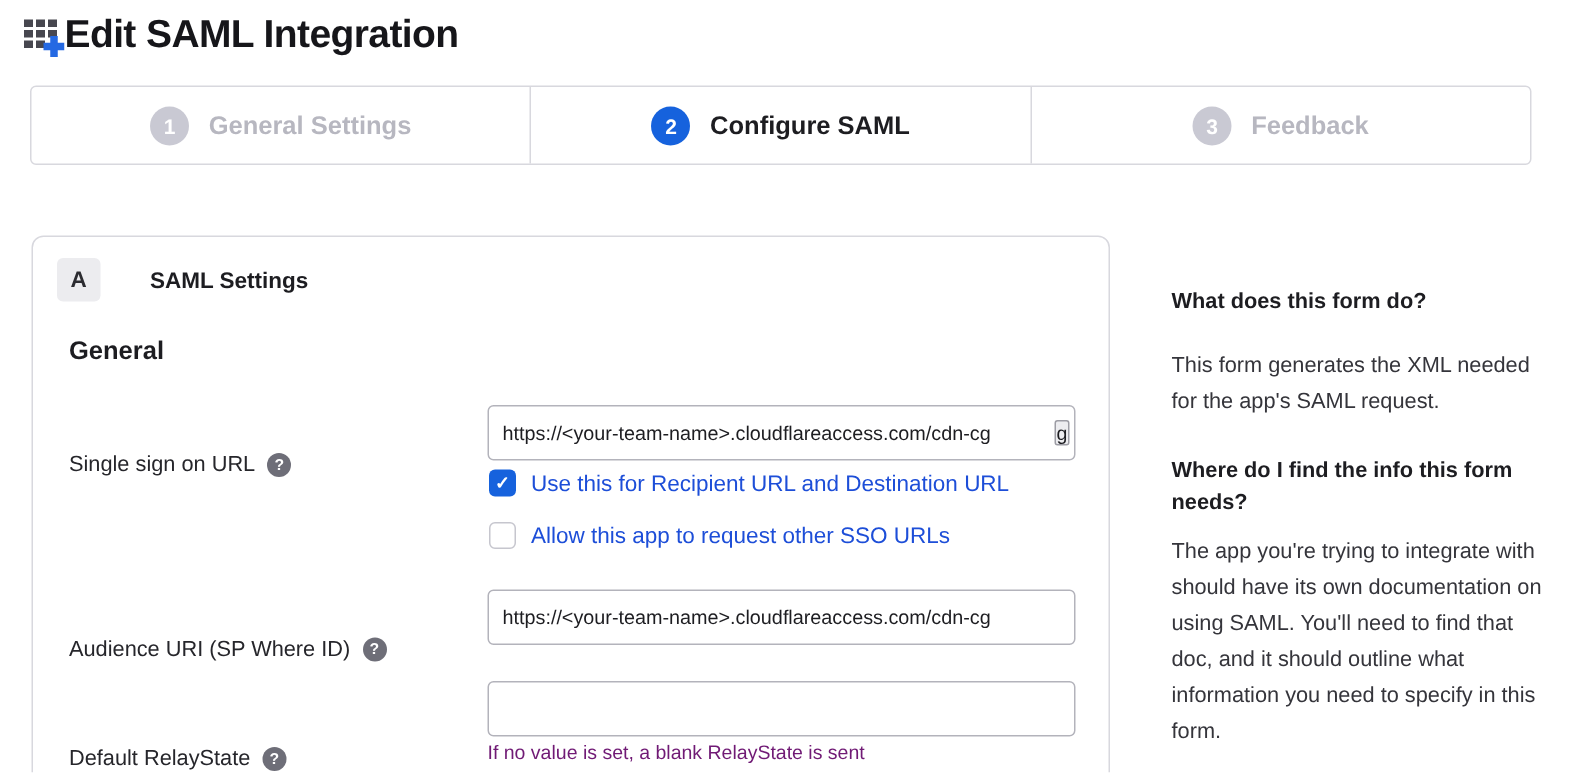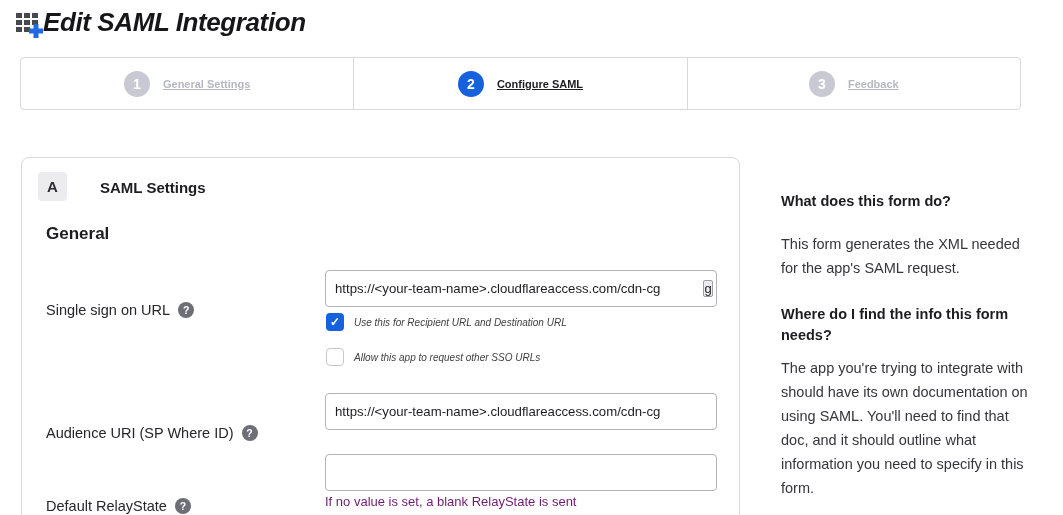--- a/index.html
+++ b/index.html
@@ -5,36 +5,36 @@
   * { margin:0; padding:0; box-sizing:border-box; }
   body { background:#fff; font-family:"Liberation Sans", sans-serif; }
   .screen {
     position:relative; width:1063px; height:515px;
     background:#fff; overflow:hidden; color:#1d1d21;
   }
 
   
   .page-header { position:absolute; left:16px; top:6px; display:flex; align-items:flex-start; }
   .app-icon { width:27px; height:28px; margin-top:4px; }
-  .page-title { font-size:26px; font-weight:bold; color:#16161a; letter-spacing:-0.4px; line-height:32px;font-style:italic; }
+  .page-title { font-size:26px; font-weight:bold; color:#16161a; letter-spacing:-0.4px; line-height:32px; }
 
   
   .stepper {
     position:absolute; left:20px; top:57px; width:1001px; height:53px;
     border:1px solid #d8d8de; border-radius:4px; display:flex; background:#fff;
   }
   .step { flex:1; display:flex; align-items:center; justify-content:center; gap:13px; }
   .step + .step { border-left:1px solid #d8d8de; }
   .step-circle {
     width:26px; height:26px; border-radius:50%; display:flex; align-items:center;
     justify-content:center; font-size:14px; font-weight:bold; color:#fff; flex:0 0 auto;
   }
   .step-done .step-circle, .step-upcoming .step-circle { background:#c9c9d3; }
   .step-active .step-circle { background:#1662dd; }
-  .step-label { font-size:11px; font-weight:bold;text-decoration:underline; }
+  .step-label { font-size:17px; font-weight:bold; }
   .step-done .step-label, .step-upcoming .step-label { color:#b7b7c0; }
   .step-active .step-label { color:#1d1d21; }
 
   
   .panel {
     position:absolute; left:21px; top:157px; width:719px; height:380px;
     border:1px solid #d8d8de; border-radius:8px; background:#fff;
   }
   .panel-badge {
     position:absolute; left:16px; top:14px; width:29px; height:29px;
@@ -64,21 +64,21 @@
     font-size:13px; color:#1d1d21; display:flex; align-items:flex-end; justify-content:center;
     line-height:15px; overflow:hidden;
   }
   .check-row { position:absolute; display:flex; align-items:center; gap:10px; }
   .checkbox {
     width:18px; height:18px; border-radius:4px; flex:0 0 auto;
     display:flex; align-items:center; justify-content:center;
   }
   .checkbox.checked { background:#1662dd; color:#fff; font-size:12px; font-weight:bold; }
   .checkbox.unchecked { background:#fff; border:1.5px solid #c6c6ce; color:transparent; }
-  .check-label { font-size:10px; color:#404040;font-style:italic; }
+  .check-label { font-size:15px; color:#1d4ed8; }
   .helper-text { position:absolute; left:303px; top:336px; font-size:13px; color:#701a75; }
 
   
   .sidebar { position:absolute; left:765px; top:191px; width:253px;margin-left:16px; }
   .sidebar h3 { font-size:14.5px; font-weight:bold; color:#1d1d21; line-height:21px; }
   .sidebar p { font-size:14.5px; color:#35353b; line-height:24px; }
   .sidebar .p1 { margin-top:20px; }
   .sidebar .h2 { margin-top:24px; }
   .sidebar .p2 { margin-top:10px; }
 </style>

